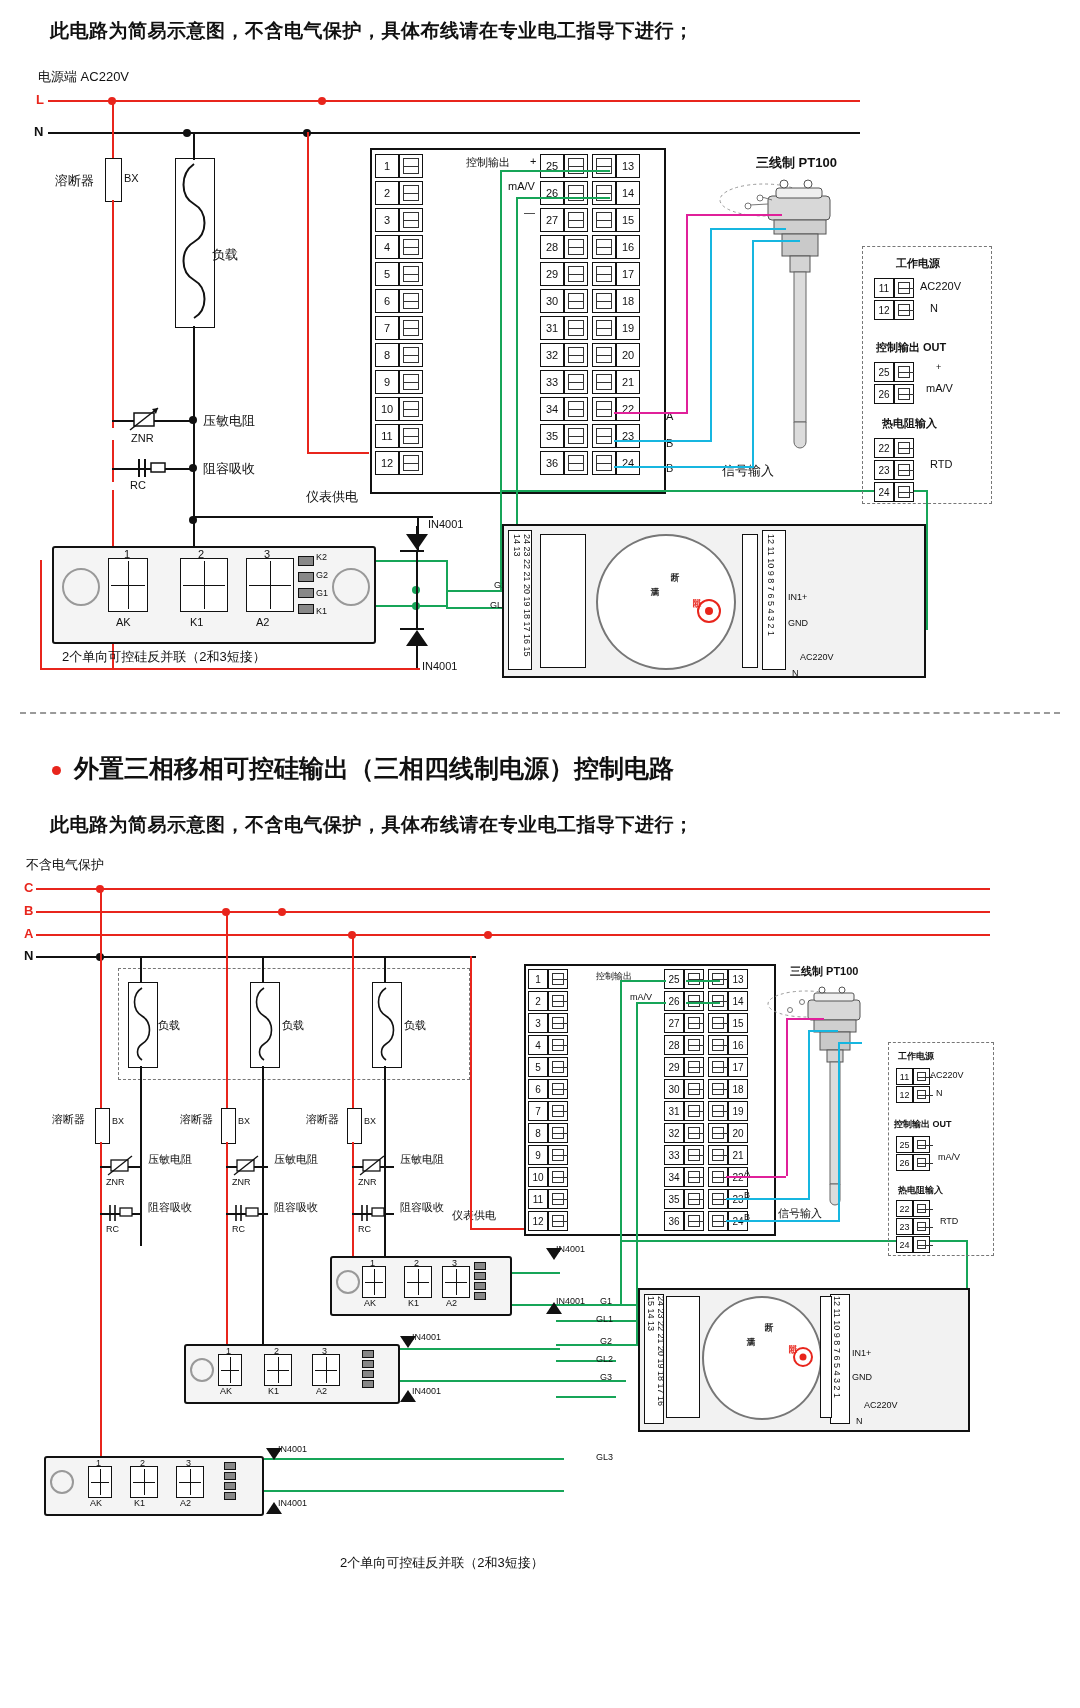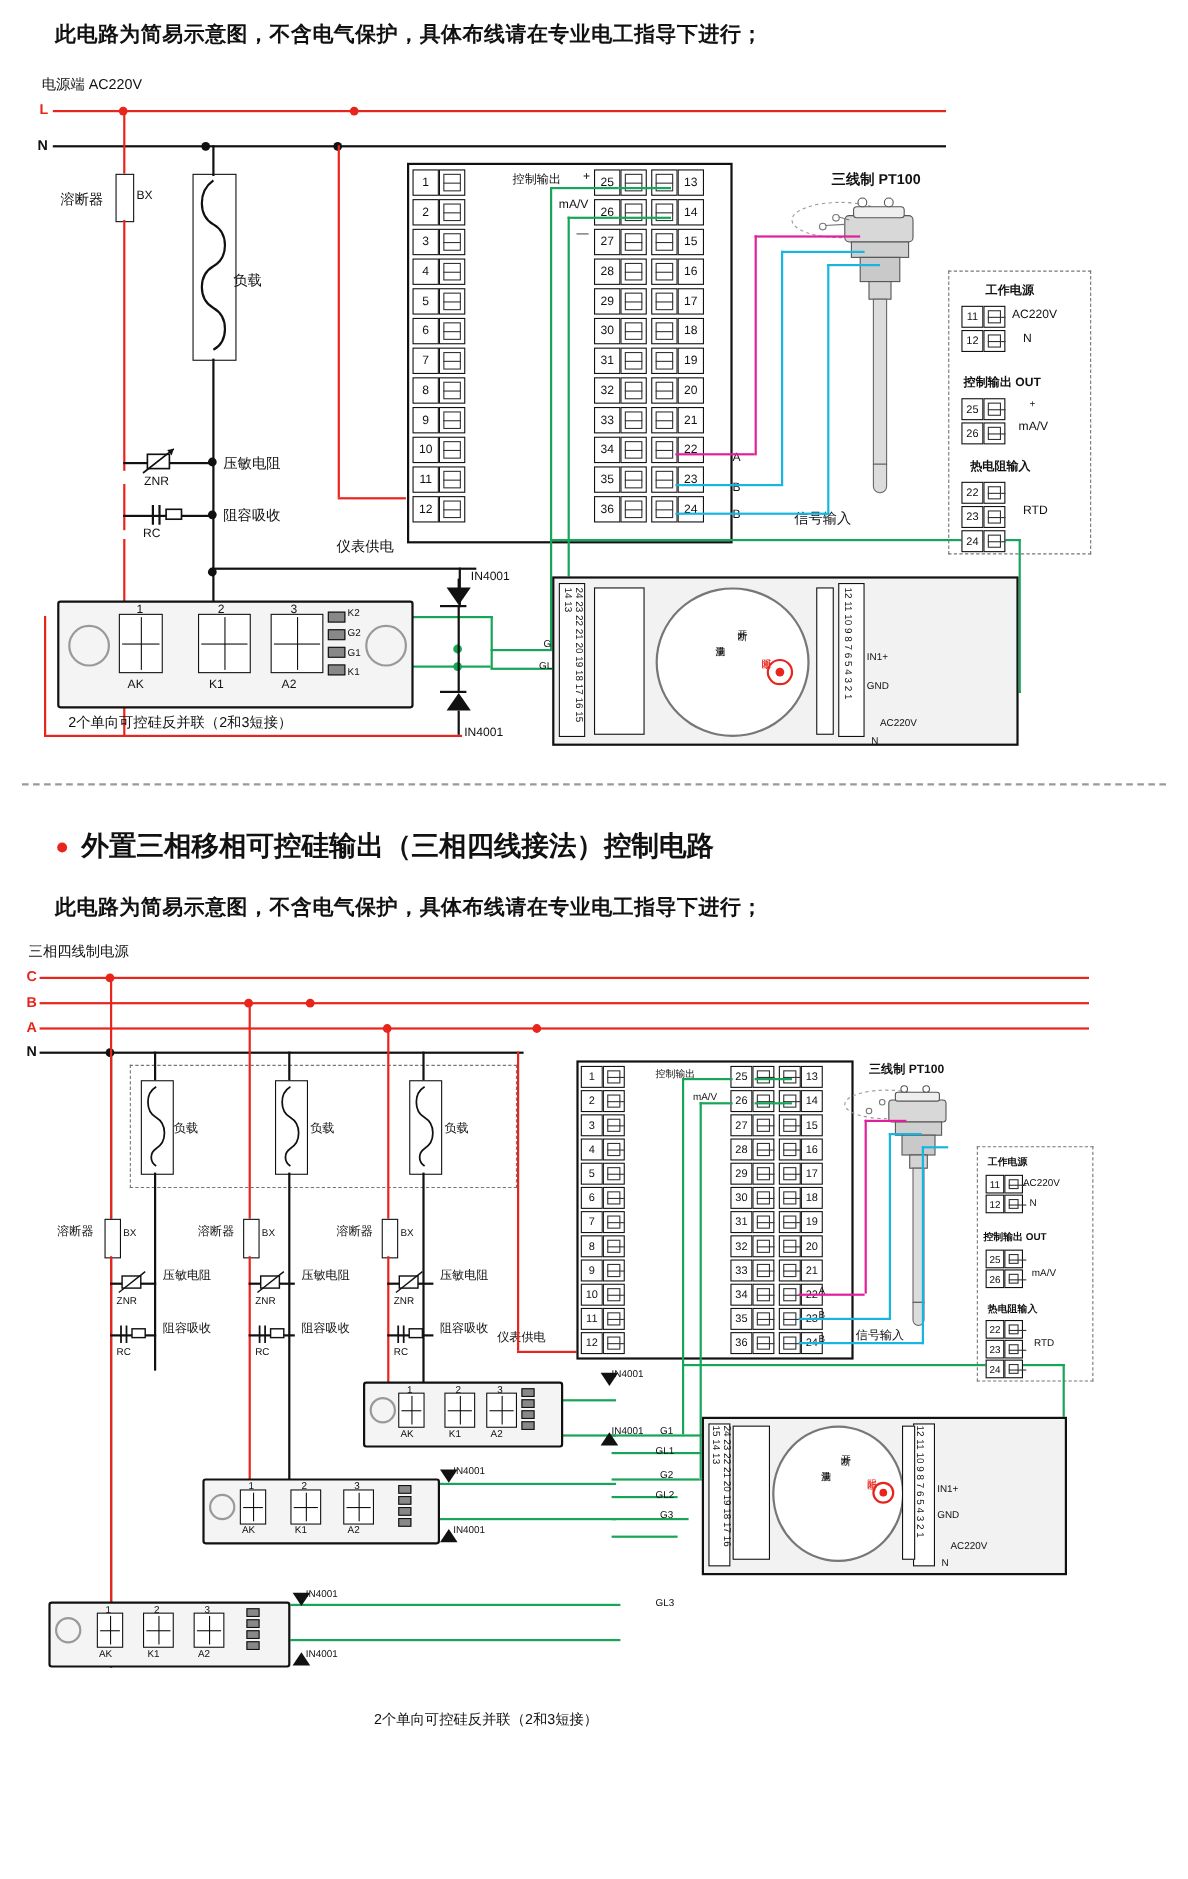--- a/index.html
+++ b/index.html
@@ -442,24 +442,24 @@
     <div class="t lbl-xs" style="left:788px;top:592px;">IN1+</div>
     <div class="t lbl-xs" style="left:788px;top:618px;">GND</div>
     <div class="t lbl-xs" style="left:800px;top:652px;">AC220V</div>
     <div class="t lbl-xs" style="left:792px;top:668px;">N</div>
   </div>
 
   <div class="divider" style="top:712px;"></div>
 
   <div>
     <div class="bullet" style="left:52px;top:766px;"></div>
-    <div class="t heading" style="left:74px;top:752px;">外置三相移相可控硅输出（三相四线接法）控制电路</div>
+    <div class="t heading" style="left:74px;top:752px;">外置三相移相可控硅输出（三相四线制电源）控制电路</div>
     <div class="t note" style="left:50px;top:812px;">此电路为简易示意图，不含电气保护，具体布线请在专业电工指导下进行；</div>
 
-    <div class="t lbl" style="left:26px;top:856px;">三相四线制电源</div>
+    <div class="t lbl" style="left:26px;top:856px;">不含电气保护</div>
 
     <div class="t lbl bold red" style="left:24px;top:880px;">C</div>
     <div class="hline r" style="left:36px;top:888px;width:954px;"></div>
     <div class="t lbl bold red" style="left:24px;top:903px;">B</div>
     <div class="hline r" style="left:36px;top:911px;width:954px;"></div>
     <div class="t lbl bold red" style="left:24px;top:926px;">A</div>
     <div class="hline r" style="left:36px;top:934px;width:954px;"></div>
     <div class="t lbl bold" style="left:24px;top:948px;">N</div>
     <div class="hline" style="left:36px;top:956px;width:440px;"></div>
 

